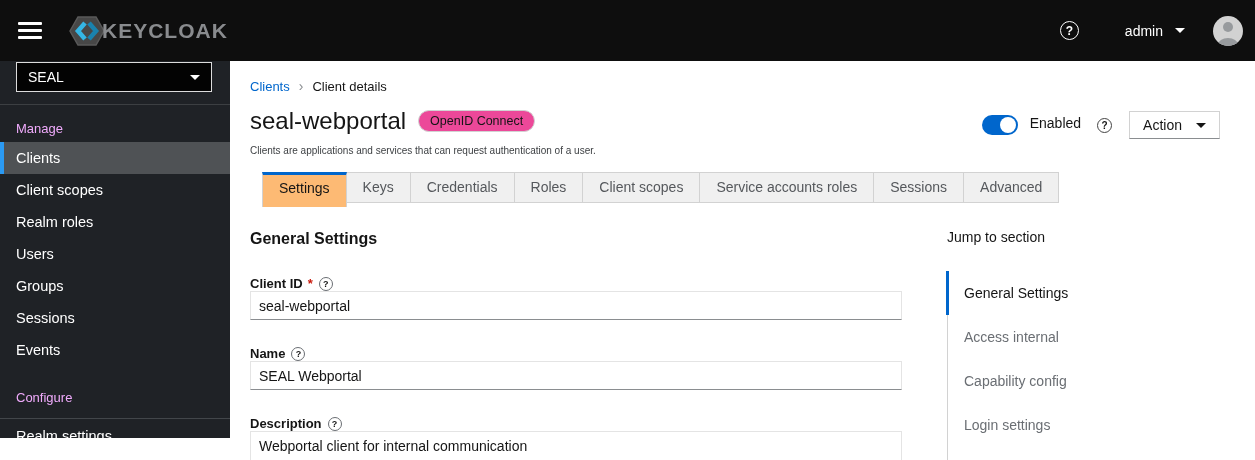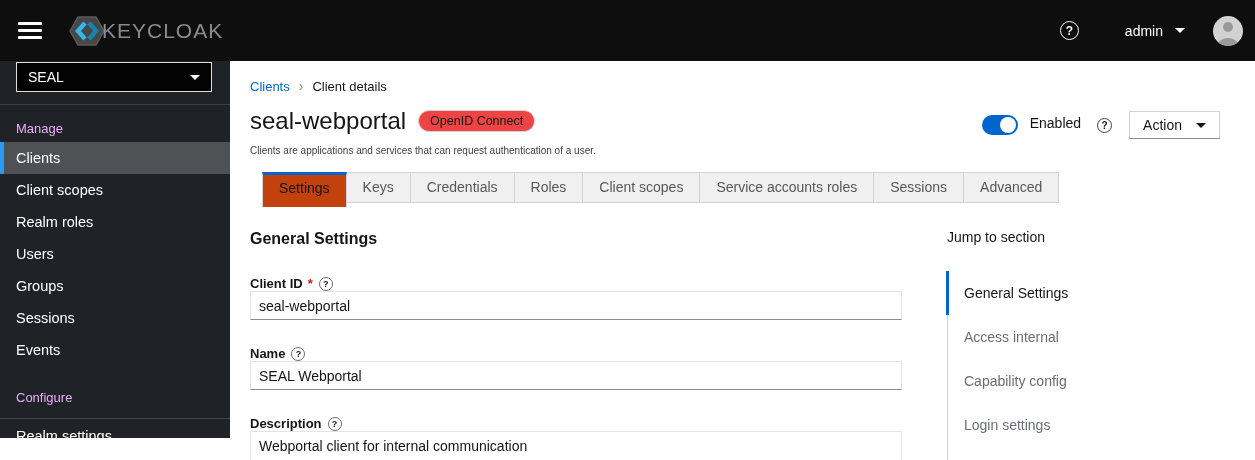--- a/index.html
+++ b/index.html
@@ -6,21 +6,21 @@
   html,body { width:1255px; height:460px; overflow:hidden; background:#fff;
               font-family:"Liberation Sans","DejaVu Sans",sans-serif; color:#151515; }
 
   
   .masthead { position:absolute; top:0; left:0; width:1255px; height:61px;
               background:#0e0e0e; display:flex; align-items:center; z-index:30; }
   .hamburger { margin-left:18px; width:24px; height:17px; background:none; border:none;
                display:flex; flex-direction:column; justify-content:space-between; cursor:pointer; }
   .hamburger span { display:block; height:3px; background:#fff; border-radius:1px; }
   .brand { display:flex; align-items:center; margin-left:20px; }
-  .brand-text { font-size:21px; font-weight:normal; letter-spacing:1px; color:#898b8e; margin-left:-6px; }
+  .brand-text { font-size:21px; font-weight:bold; letter-spacing:1px; color:#898b8e; margin-left:-6px; }
   .masthead-right { margin-left:auto; display:flex; align-items:center; padding-right:12px; }
   .mh-help { width:19px; height:19px; border-radius:50%; border:1.5px solid #fff; background:none;
              color:#fff; font-size:12px; font-weight:bold; display:flex; align-items:center;
              justify-content:center; cursor:pointer; margin-right:46px; }
   .user-menu { display:flex; align-items:center; color:#fff; font-size:14px; cursor:pointer; margin-right:28px; }
   .caret-down { display:inline-block; width:0; height:0; border-left:5px solid transparent;
                 border-right:5px solid transparent; border-top:5px solid #fff; margin-left:12px; }
   .avatar { width:30px; height:30px; border-radius:50%; background:#d2d2d2; position:relative; overflow:hidden; cursor:pointer; }
   .avatar .head { position:absolute; top:6px; left:10px; width:10px; height:10px; border-radius:50%; background:#979a9d; }
   .avatar .body { position:absolute; bottom:-5px; left:5px; width:20px; height:13px;
@@ -42,21 +42,21 @@
 
   
   .main { position:absolute; top:61px; left:230px; width:1025px; height:399px; background:#fff; }
   .breadcrumb { padding:17px 20px 0; font-size:13px; display:flex; align-items:center; }
   .breadcrumb a { color:#0066cc; text-decoration:none; cursor:pointer; }
   .bc-sep { color:#8a8d90; margin:0 9px; font-size:14px; }
 
   .page-header { display:flex; align-items:flex-start; padding:13px 35px 0 20px; }
   .title-wrap { display:flex; align-items:center; }
   .page-title { font-size:24px; font-weight:400; color:#151515; }
-  .badge { margin-left:12px; font-size:12.5px; color:#151515; background:#ef4444;
+  .badge { margin-left:12px; font-size:12.5px; color:#151515; background:#ec4899;
            border:1px solid #d2d2d2; border-radius:12px; padding:3px 11px; }
   .header-controls { margin-left:auto; display:flex; align-items:center; margin-top:4px; }
 
   .switch { width:36px; height:20px; border-radius:10px; position:relative; cursor:pointer; flex:0 0 auto; }
   .switch.on  { background:#0066cc; }
   .switch.off { background:#8a8d90; }
   .switch .knob { position:absolute; top:2px; width:16px; height:16px; border-radius:50%; background:#fff; }
   .switch.on  .knob { right:2px; }
   .switch.off .knob { left:2px; }
   .enabled-label { font-size:14px; margin:0 16px 4px 12px; }
@@ -66,21 +66,21 @@
   .action-btn { margin-left:17px; background:#fff; border:1px solid #d2d2d2; border-bottom-color:#8a8d90;
                 font-size:14px; color:#151515; padding:5px 13px; display:flex; align-items:center; cursor:pointer; }
   .action-btn .caret-down { border-top-color:#151515; margin-left:14px; }
 
   .subtitle { padding:6px 20px 0; font-size:10px; color:#3c3f42; }
 
   .tabs { margin:16px 20px 0; padding-left:12px; display:flex; align-items:flex-start; height:35px; }
   .tab { background:#f0f0f0; border:1px solid #d2d2d2; border-left:none; color:#55585c;
          font-size:14px; padding:6px 16px; height:31px; cursor:pointer; white-space:nowrap; }
   .tab:first-child { border-left:1px solid #d2d2d2; }
-  .tab.active { background:#c2410c; border-top:3px solid #0066cc; border-bottom:none; color:#151515;
+  .tab.active { background:#fdba74; border-top:3px solid #0066cc; border-bottom:none; color:#151515;
                 height:35px; padding-top:5px; }
 
   .content { display:flex; padding:0 20px; }
   .form-col { width:652px; }
   .section-title { margin-top:23px; font-size:16px; font-weight:600; color:#151515; }
   .form-row { display:flex; margin-top:19px;flex-direction:column; }
   .form-row.first { margin-top:21px; }
   .flabel { width:132px; padding-top:7px; font-size:13px; font-weight:600; color:#151515;
             display:flex; align-items:flex-start; }
   .flabel .help-icon { margin-left:6px; margin-top:1px; width:14px; height:14px; font-size:9px; border-color:#6a6e73; }

